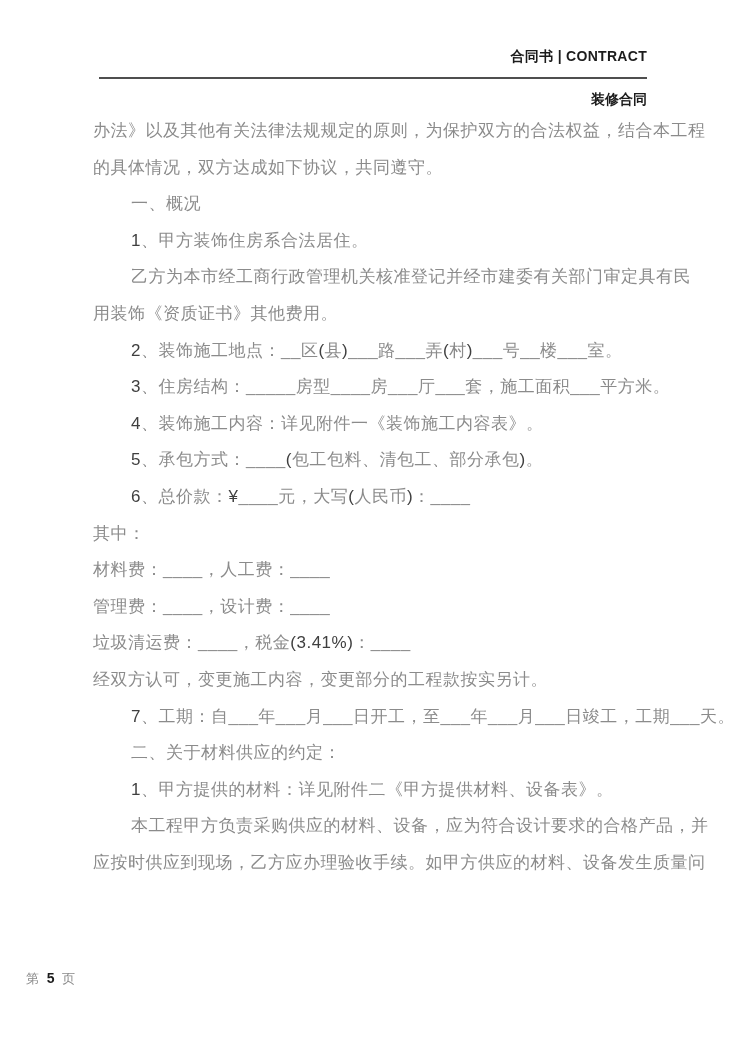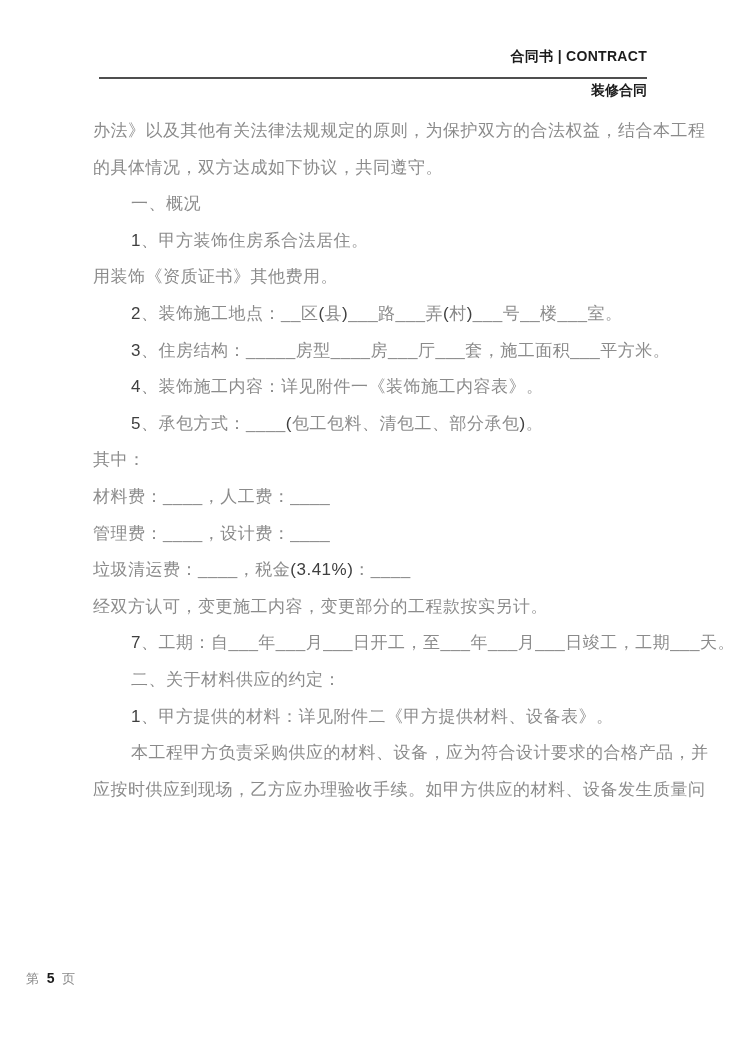--- a/index.html
+++ b/index.html
@@ -28,21 +28,21 @@
   .header-rule {
     border: none;
     border-top: 2px solid #4f4f4f;
     margin-top: 11px;
   }
   .doc-title {
     text-align: right;
     font-size: 14px;
     font-weight: bold;
     color: #1c1c1c;
-    margin-top: 3px;
+    margin-top: 12px;
   }
   .body-area {
     position: absolute;
     top: 113px; left: 93px; right: 97px;
   }
   .body-line {
     font-size: 17px;
     line-height: 36.6px;
     height: 36.6px;
     color: #8b8b8b;
@@ -76,25 +76,27 @@
     <hr class="header-rule">
     <div class="doc-title">装修合同</div>
   </div>
 
   <main class="body-area">
 
   <p class="body-line">办法》以及其他有关法律法规规定的原则，为保护双方的合法权益，结合本工程</p>
       <p class="body-line">的具体情况，双方达成如下协议，共同遵守。</p>
       <p class="body-line indent">一、概况</p>
       <p class="body-line indent"><span class="latin">1</span>、甲方装饰住房系合法居住。</p>
+      <p class="body-line indent">乙方为本市经工商行政管理机关核准登记并经市建委有关部门审定具有民</p>
       <p class="body-line">用装饰《资质证书》其他费用。</p>
       <p class="body-line indent"><span class="latin">2</span>、装饰施工地点：__区<span class="latin">(</span>县<span class="latin">)</span>___路___弄<span class="latin">(</span>村<span class="latin">)</span>___号__楼___室。</p>
       <p class="body-line indent"><span class="latin">3</span>、住房结构：_____房型____房___厅___套，施工面积___平方米。</p>
       <p class="body-line indent"><span class="latin">4</span>、装饰施工内容：详见附件一《装饰施工内容表》。</p>
       <p class="body-line indent"><span class="latin">5</span>、承包方式：____<span class="latin">(</span>包工包料、清包工、部分承包<span class="latin">)</span>。</p>
+      <p class="body-line indent"><span class="latin">6</span>、总价款：<span class="latin">¥</span>____元，大写<span class="latin">(</span>人民币<span class="latin">)</span>：____</p>
       <p class="body-line">其中：</p>
       <p class="body-line">材料费：____，人工费：____</p>
       <p class="body-line">管理费：____，设计费：____</p>
       <p class="body-line">垃圾清运费：____，税金<span class="latin">(3.41%)</span>：____</p>
       <p class="body-line">经双方认可，变更施工内容，变更部分的工程款按实另计。</p>
       <p class="body-line indent"><span class="latin">7</span>、工期：自___年___月___日开工，至___年___月___日竣工，工期___天。</p>
       <p class="body-line indent">二、关于材料供应的约定：</p>
       <p class="body-line indent"><span class="latin">1</span>、甲方提供的材料：详见附件二《甲方提供材料、设备表》。</p>
       <p class="body-line indent">本工程甲方负责采购供应的材料、设备，应为符合设计要求的合格产品，并</p>
       <p class="body-line">应按时供应到现场，乙方应办理验收手续。如甲方供应的材料、设备发生质量问</p>

